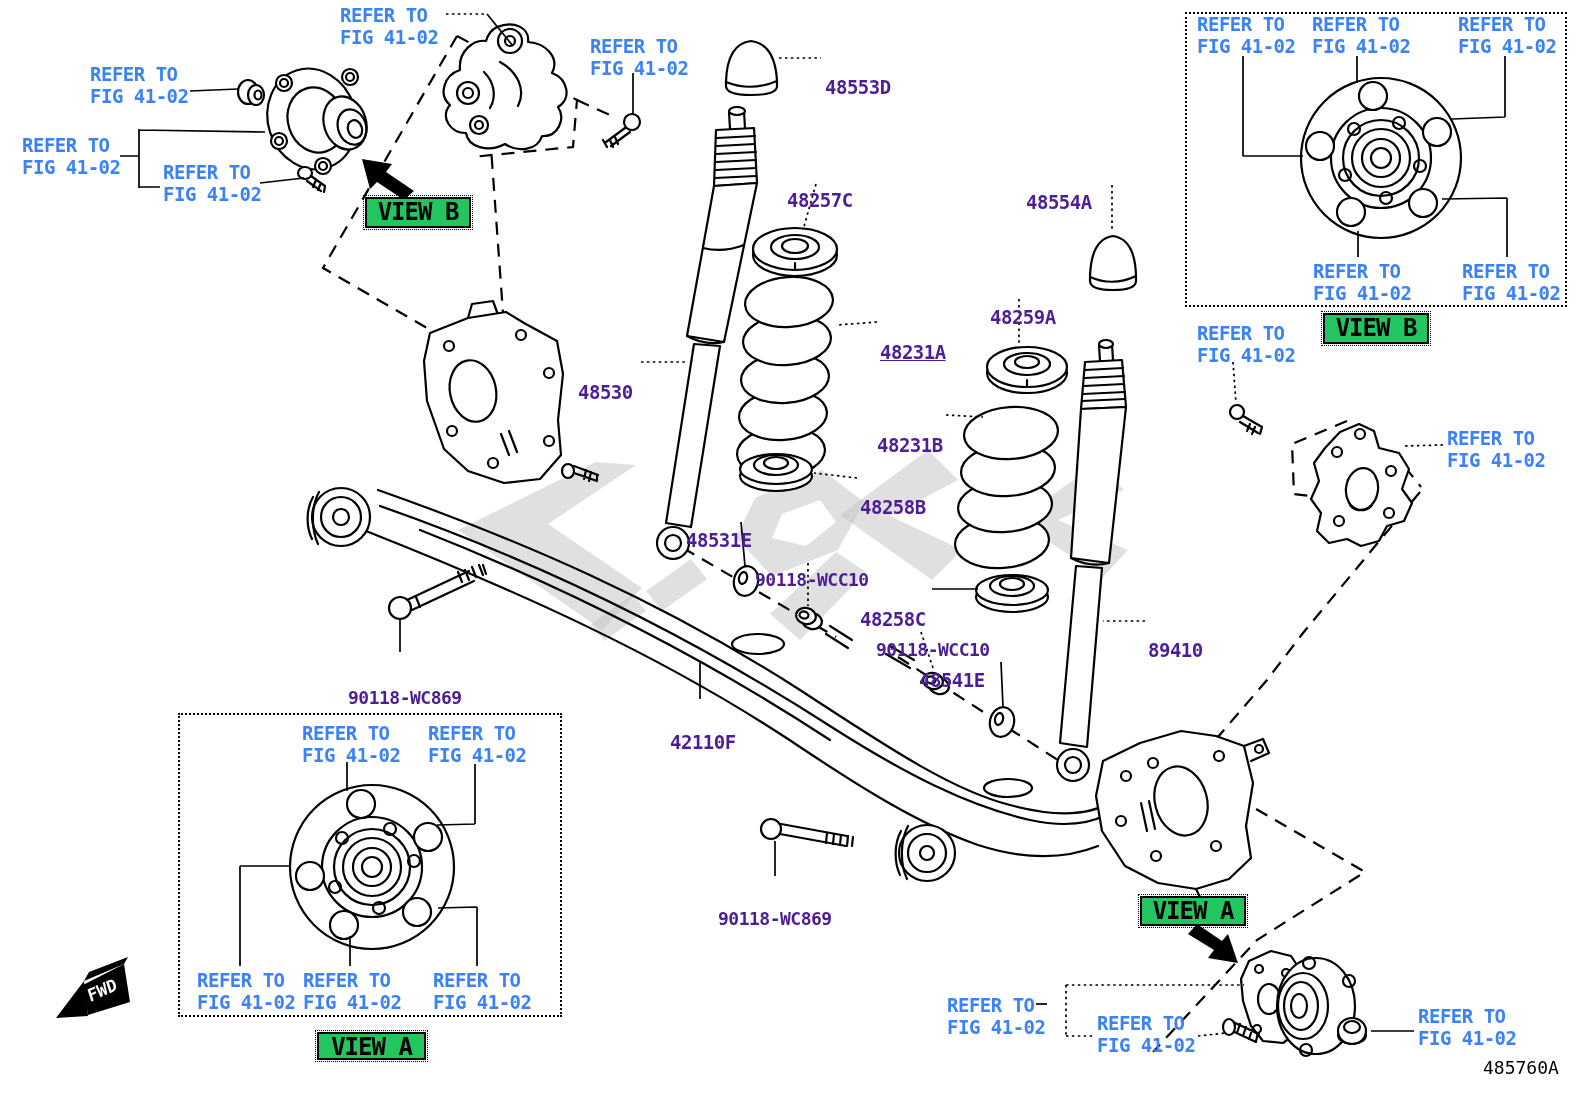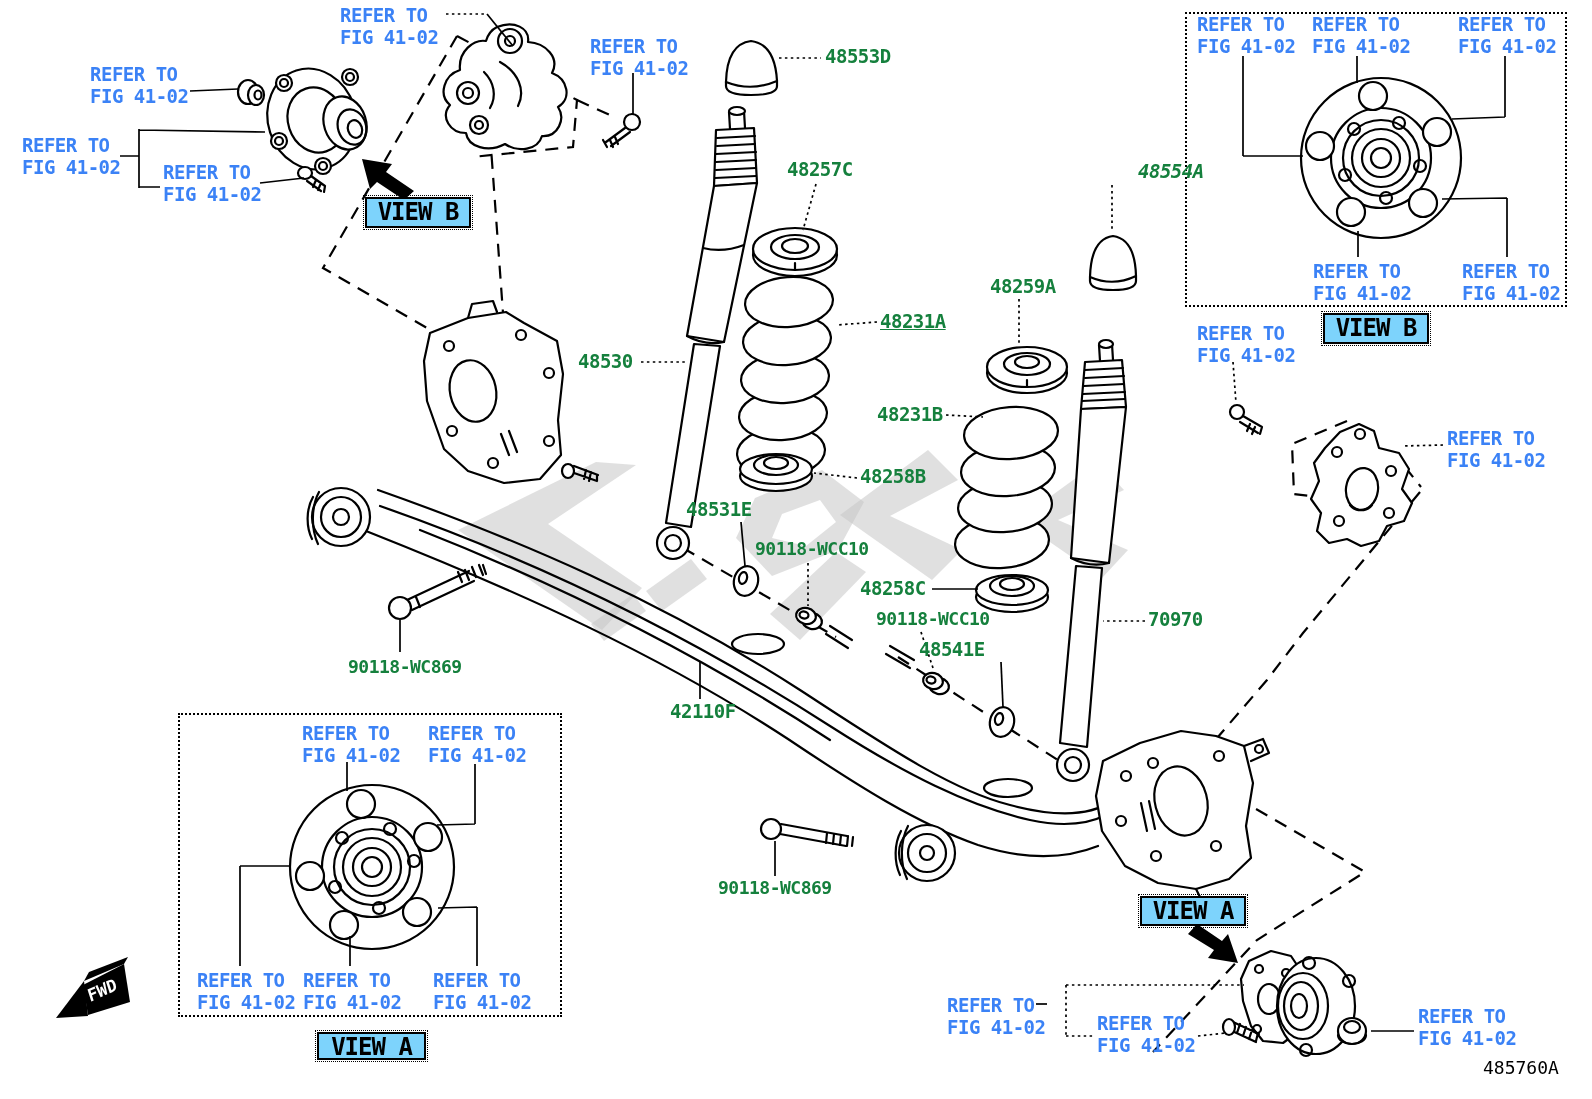--- a/index.html
+++ b/index.html
@@ -9,27 +9,27 @@
   
   .ln{fill:none;stroke:#000;stroke-width:2.2;stroke-linecap:round;stroke-linejoin:round;}
   .wf{fill:#fff;stroke:#000;stroke-width:2.2;stroke-linejoin:round;}
   .dash{fill:none;stroke:#000;stroke-width:2.2;stroke-dasharray:13 9;stroke-linecap:butt;}
   .dot{fill:none;stroke:#000;stroke-width:1.7;stroke-dasharray:2.5 3.4;}
   .ldr{fill:none;stroke:#000;stroke-width:1.7;}
   .blk{fill:#000;stroke:none;}
   .wm{fill:#c6c6c6;opacity:.55;stroke:none;fill-rule:evenodd;}
   .fwdtxt{font:bold 17px "DejaVu Sans Mono",monospace;fill:#fff;letter-spacing:0px;}
   
-  .pn{position:absolute;font-weight:bold;font-size:19px;line-height:20px;color:#15803d;white-space:pre;letter-spacing:-0.5px;}
+  .pn{position:absolute;font-weight:bold;font-size:19px;line-height:20px;color:#4c1d95;white-space:pre;letter-spacing:-0.5px;margin-top:31px;}
   .pn.small{font-size:18px;line-height:18px;}
   .ref{position:absolute;font-weight:bold;font-size:19px;line-height:22px;color:#3b82f6;white-space:pre;letter-spacing:-0.5px;}
   .detailbox{position:absolute;border:2px dotted #000;background:transparent;}
   .viewtag{position:absolute;border:2px solid #000;outline:1.5px dotted #000;outline-offset:1px;
            font-weight:bold;font-size:24px;line-height:26px;text-align:center;color:#000;
-           padding:0 4px;background:#7dd3fc;letter-spacing:-1px;}
+           padding:0 4px;background:#22c55e;letter-spacing:-1px;}
   .figid{position:absolute;font-size:18px;color:#000;letter-spacing:0;}
 </style>
 </head>
 <body>
 
 <div class="stage">
 
 <svg width="1592" height="1099" viewBox="0 0 1592 1099">
 
   <g>
@@ -387,29 +387,29 @@
 <div class="viewtag" style="left:1140px;top:896px;width:94px;height:26px;">VIEW A</div>
 <div class="viewtag" style="left:317px;top:1032px;width:97px;height:24px;">VIEW A</div>
 
 <div class="figid" style="left:1483px;top:1057px;">485760A</div>
 
 <div id="label-layer">
       <div class="pn" style="left: 825px; top: 46px;">48553D</div>
       <div class="pn" style="left: 787px; top: 159px;">48257C</div>
       <div class="pn" style="left: 578px; top: 351px;">48530</div>
       <div class="pn" style="left: 880px; top: 311px; text-decoration: underline;">48231A</div>
-      <div class="pn" style="left: 1138px; top: 161px; font-style: italic;">48554A</div>
+      <div class="pn" style="left: 1026px; top: 161px;">48554A</div>
       <div class="pn" style="left: 990px; top: 276px;">48259A</div>
       <div class="pn" style="left: 877px; top: 404px;">48231B</div>
       <div class="pn" style="left: 860px; top: 466px;">48258B</div>
       <div class="pn" style="left: 686px; top: 499px;">48531E</div>
       <div class="pn small" style="left: 755px; top: 540px;">90118-WCC10</div>
       <div class="pn" style="left: 860px; top: 578px;">48258C</div>
       <div class="pn small" style="left: 876px; top: 610px;">90118-WCC10</div>
-      <div class="pn" style="left: 1148px; top: 609px;">70970</div>
+      <div class="pn" style="left: 1148px; top: 609px;">89410</div>
       <div class="pn" style="left: 919px; top: 639px;">48541E</div>
       <div class="pn small" style="left: 348px; top: 658px;">90118-WC869</div>
       <div class="pn" style="left: 670px; top: 701px;">42110F</div>
       <div class="pn small" style="left: 718px; top: 879px;">90118-WC869</div>
       <div class="ref" style="left: 340px; top: 4px;"><div>REFER TO</div><div>FIG 41-02</div></div>
       <div class="ref" style="left: 90px; top: 63px;"><div>REFER TO</div><div>FIG 41-02</div></div>
       <div class="ref" style="left: 22px; top: 134px;"><div>REFER TO</div><div>FIG 41-02</div></div>
       <div class="ref" style="left: 163px; top: 161px;"><div>REFER TO</div><div>FIG 41-02</div></div>
       <div class="ref" style="left: 590px; top: 35px;"><div>REFER TO</div><div>FIG 41-02</div></div>
       <div class="ref" style="left: 1197px; top: 13px;"><div>REFER TO</div><div>FIG 41-02</div></div>

